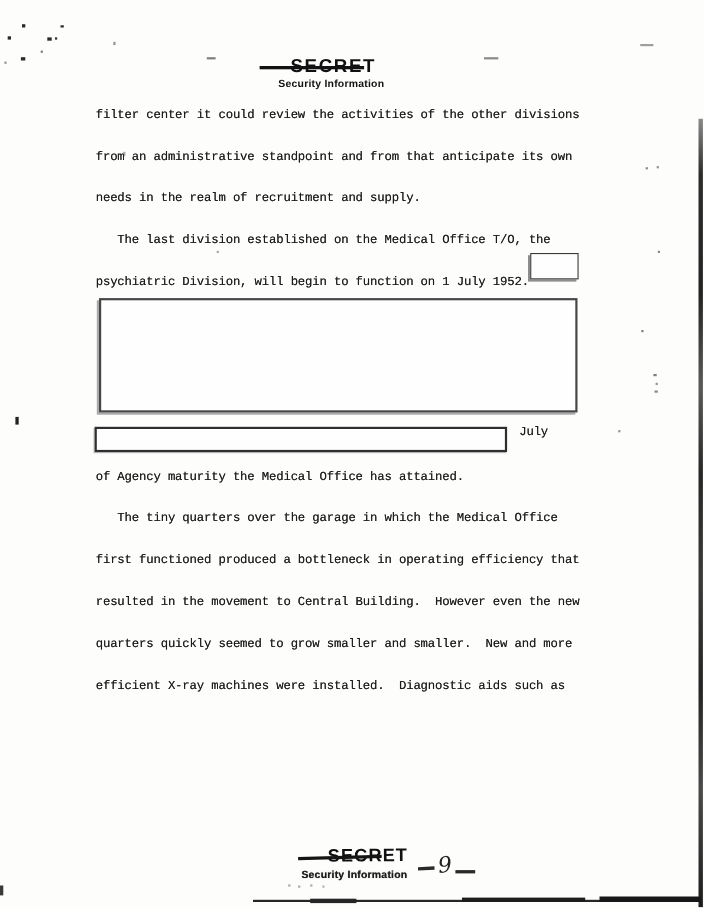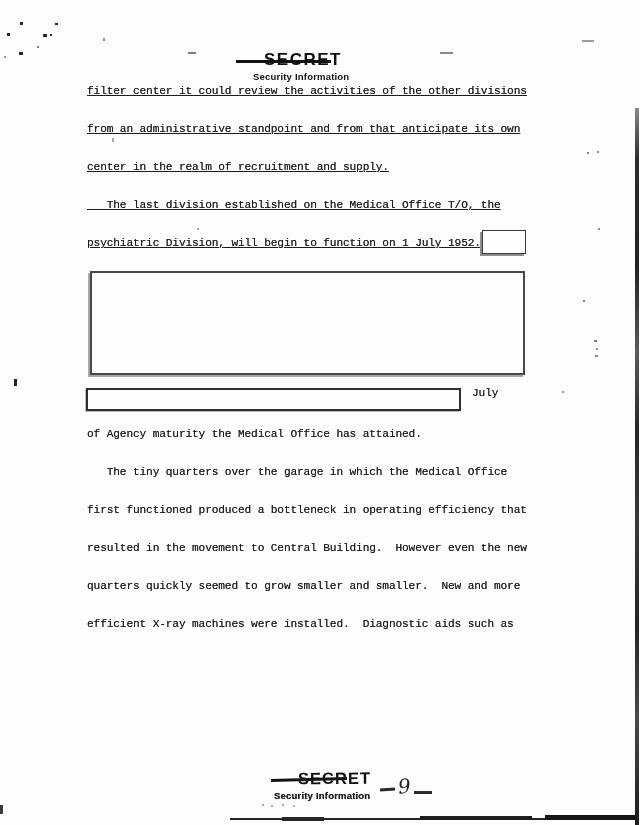--- a/index.html
+++ b/index.html
@@ -13,21 +13,21 @@
   }
   
   .tblock{position:absolute;left:87px;width:480px;}
   .tblock .tline{
     height:38px;line-height:38px;
     font-size:11.2px;letter-spacing:-0.15px;
     white-space:pre;
     color:#1c1c1c;
     text-shadow:0 0 0.5px rgba(25,25,25,0.75);
   }
-  .block1{top:72px;text-decoration:underline;}
+  .block1{top:86px;}
   .block2{top:415px;}
   .where-word{
     position:absolute;left:472px;top:385px;
     font-size:11.2px;letter-spacing:-0.15px;line-height:16px;
     text-shadow:0 0 0.5px rgba(25,25,25,0.75);
   }
   
   .stamp-text{
     position:absolute;
     font-family:Liberation Sans, sans-serif;
@@ -81,21 +81,21 @@
 
 <div class="page">
 
   <span class="stamp-text secret-top">SECRET</span>
   <div class="strike-top"></div>
   <span class="stamp-text caveat-top">Security Information</span>
 
   <div class="tblock block1">
       <div class="tline">filter center it could review the activities of the other divisions</div>
       <div class="tline">from an administrative standpoint and from that anticipate its own</div>
-      <div class="tline">center in the realm of recruitment and supply.</div>
+      <div class="tline">needs in the realm of recruitment and supply.</div>
       <div class="tline">   The last division established on the Medical Office T/O, the</div>
       <div class="tline">psychiatric Division, will begin to function on 1 July 1952.</div>
     </div>
 
   <div class="redaction redact-small"></div>
   <div class="redaction redact-large"></div>
   <div class="redaction redact-line"></div>
   <span class="where-word">July</span>
 
   <div class="tblock block2">

